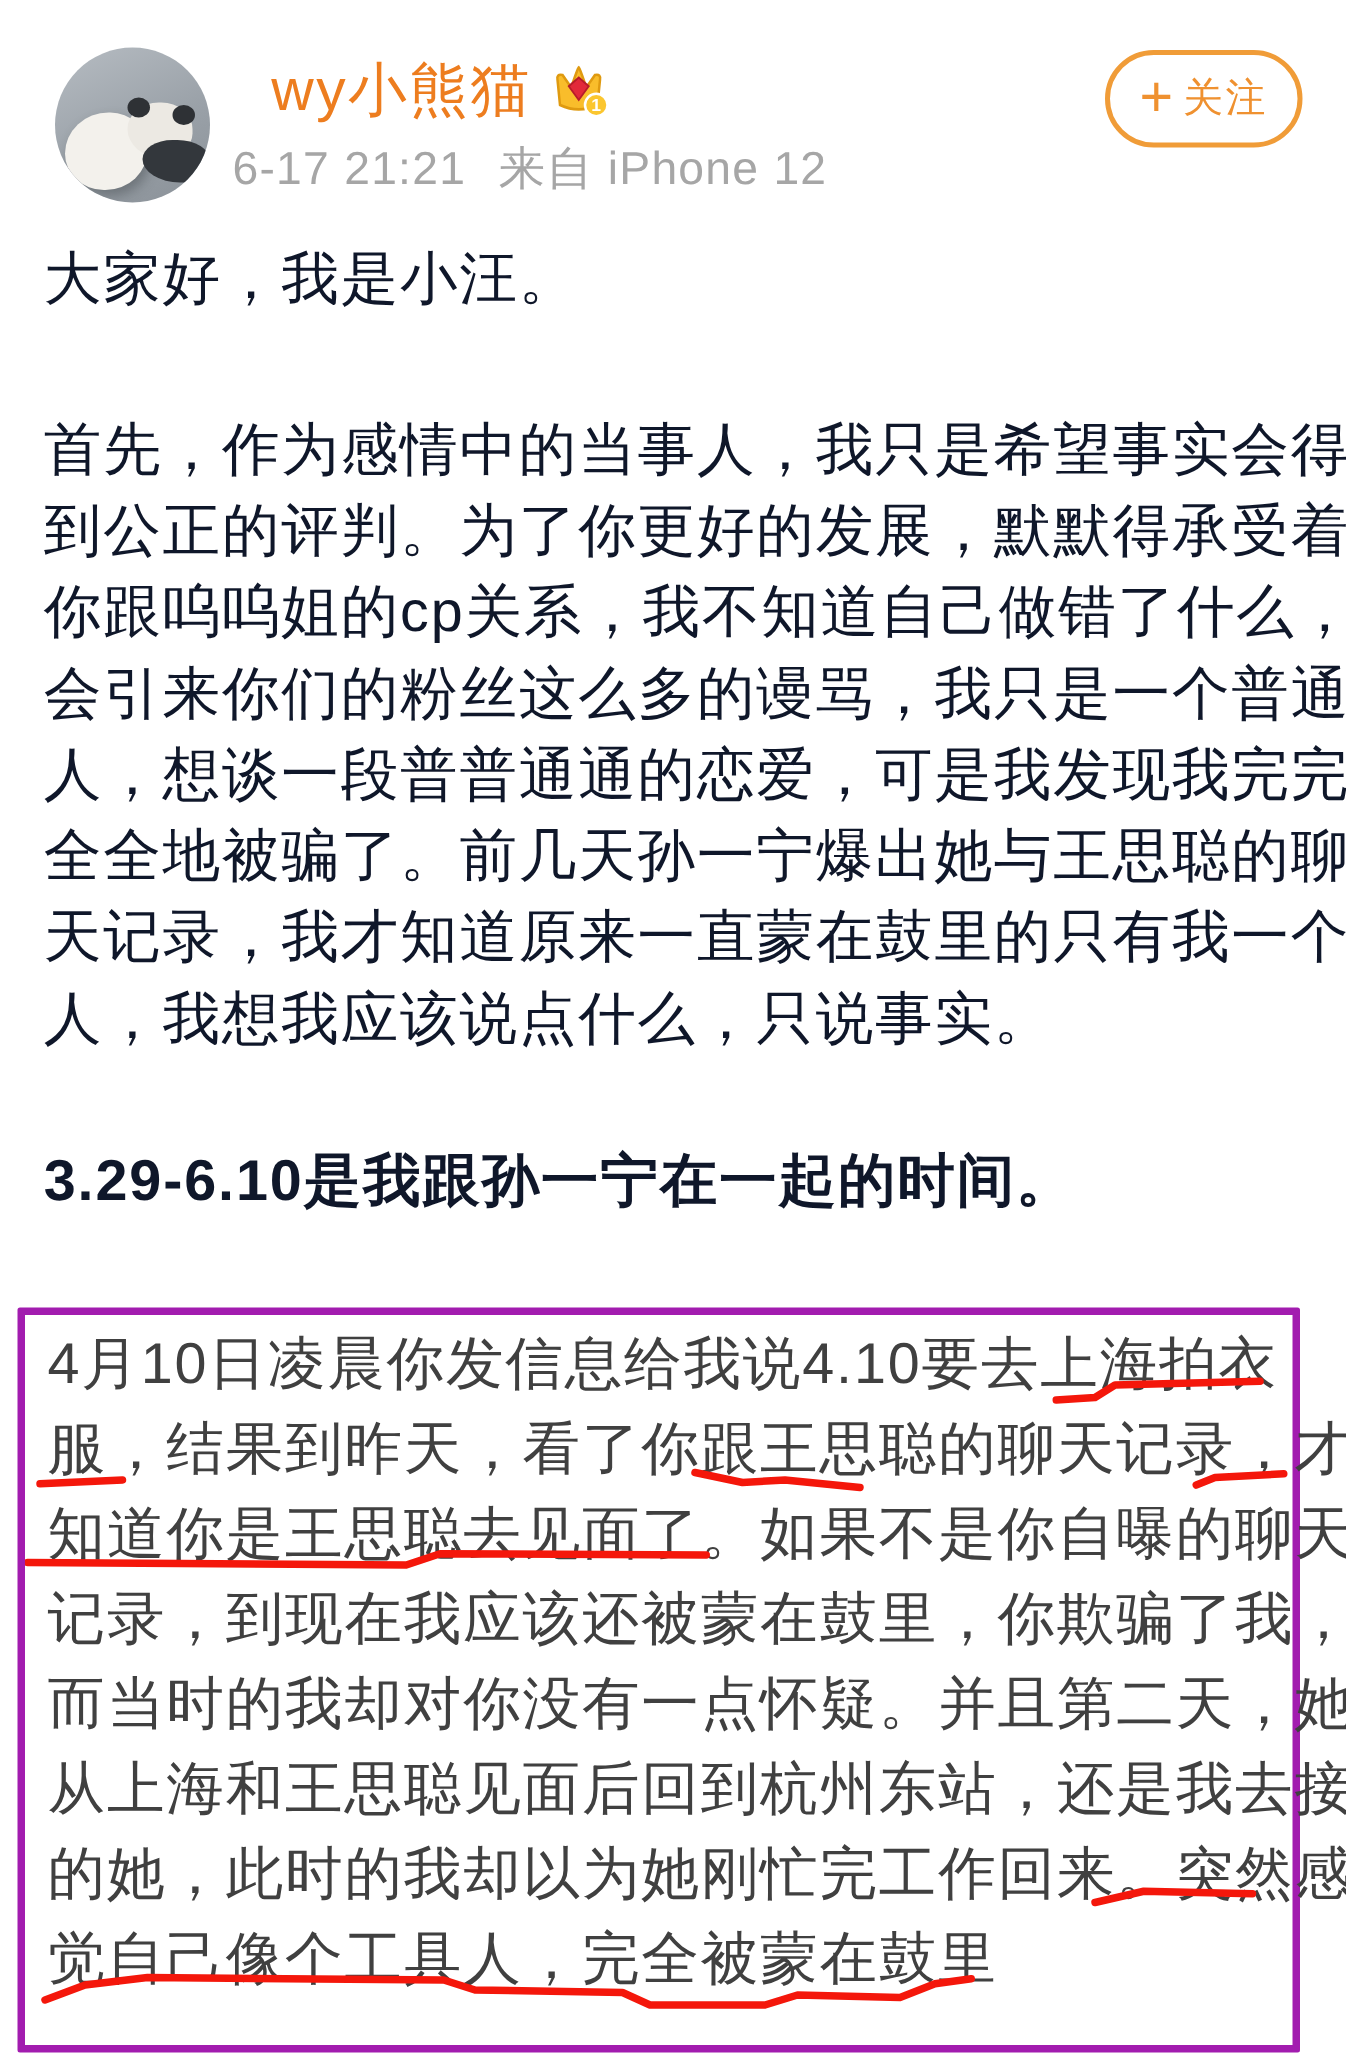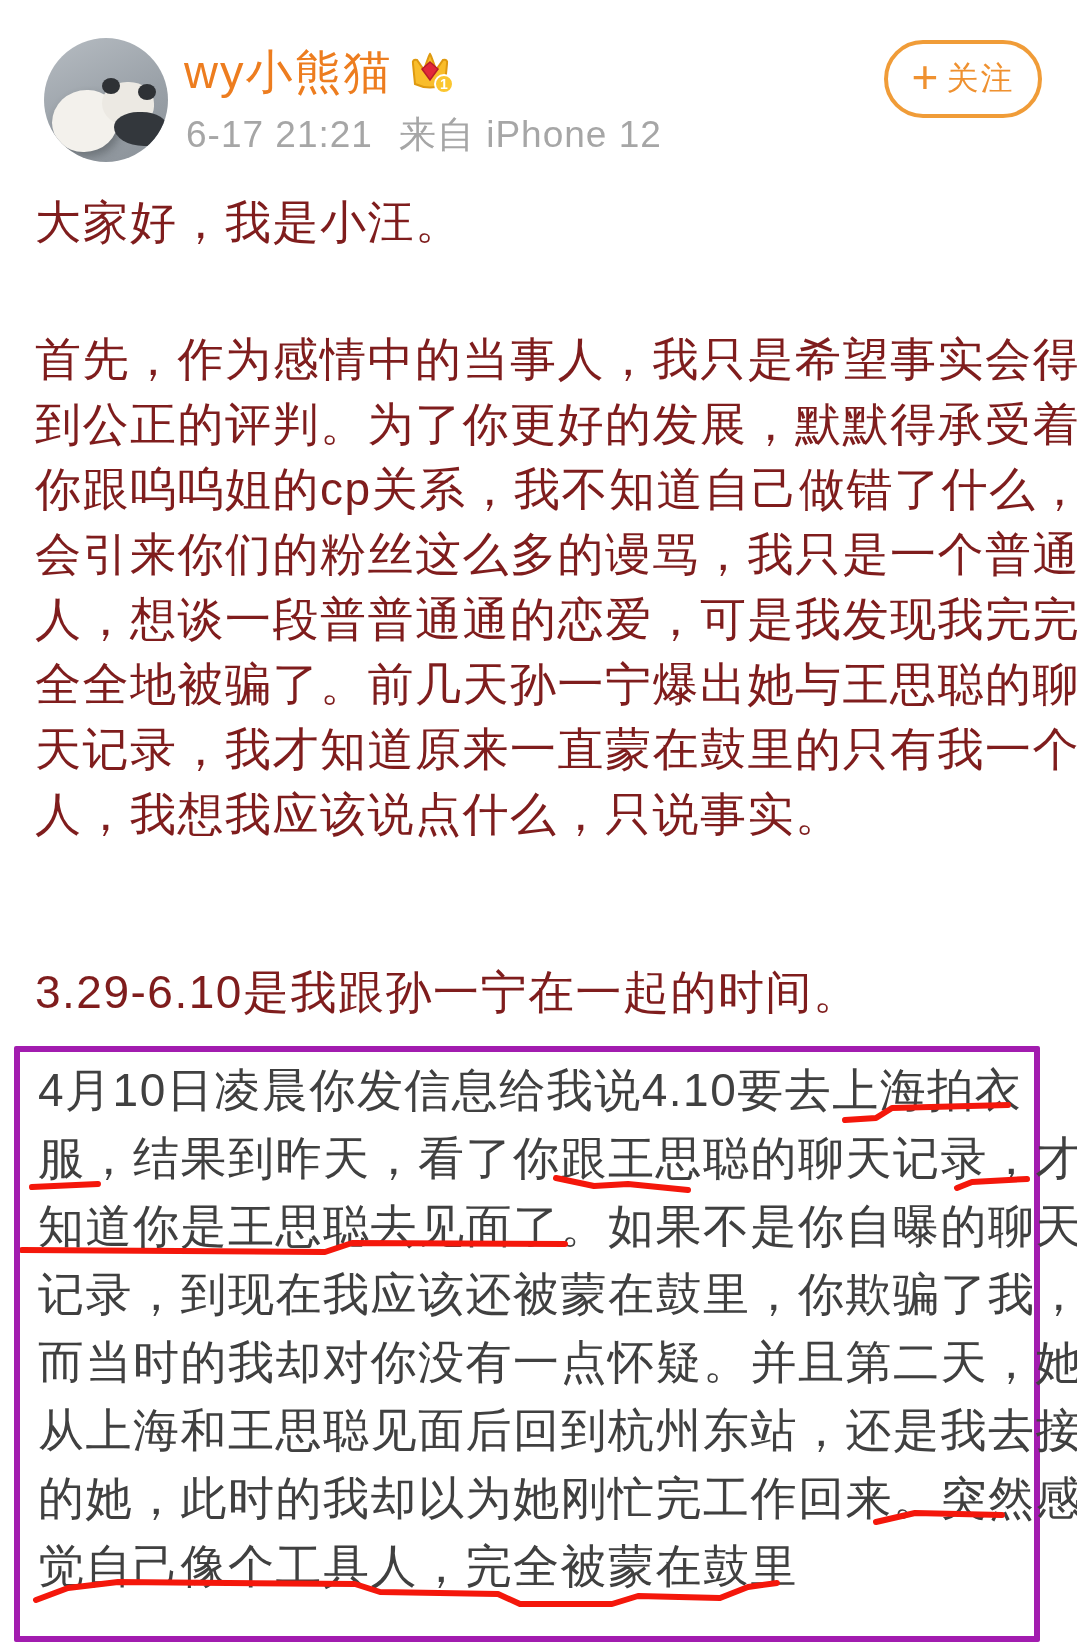--- a/index.html
+++ b/index.html
@@ -19,42 +19,42 @@
   }
   .panda-head{
     position:absolute;left:58px;top:44px;width:52px;height:44px;background:#ece9e3;
     border-radius:50% 50% 46% 54%;
   }
   .panda-ear-left{position:absolute;left:58px;top:40px;width:18px;height:16px;background:#2e3135;border-radius:50%;}
   .panda-ear-right{position:absolute;left:94px;top:46px;width:18px;height:16px;background:#2e3135;border-radius:50%;}
   .panda-shoulder{position:absolute;left:70px;top:74px;width:54px;height:34px;background:#33373c;border-radius:48% 52% 40% 60%;}
   .username-row{position:absolute;left:184px;top:46px;display:flex;align-items:center;gap:14px;}
   .username{
-    font-size:47px;letter-spacing:2px;color:#ed7d1f;line-height:52px;cursor:pointer;white-space:nowrap;
+    font-size:47px;letter-spacing:2px;color:#ed7d1f;line-height:52px;cursor:pointer;white-space:nowrap;margin-left:33px;
   }
   .vip-crown{width:48px;height:46px;flex:0 0 auto;}
   .timestamp-row{
     position:absolute;left:186px;top:110px;font-size:37px;color:#a6a6a6;letter-spacing:1px;white-space:nowrap;
   }
   .timestamp-row .src{margin-left:26px;}
   .follow-btn{
     position:absolute;left:884px;top:40px;width:158px;height:78px;box-sizing:border-box;
     background:#ffffff;border:4px solid #f09c38;border-radius:44px;
     display:flex;align-items:center;justify-content:center;gap:8px;
     color:#ef9130;cursor:pointer;padding:0;
     font-family:"Liberation Sans","DejaVu Sans",sans-serif;
   }
   .follow-btn .plus{font-size:46px;line-height:46px;font-weight:400;margin-top:-4px;}
   .follow-btn .lbl{font-size:32px;letter-spacing:2px;white-space:nowrap;}
   
-  .txt{color:#7f1d1d;font-size:46px;letter-spacing:1.5px;}
+  .txt{color:#0f172a;font-size:46px;letter-spacing:1.5px;}
   .txt .ln{line-height:65px;white-space:nowrap;}
   .para1{position:absolute;left:35px;top:190px;}
   .para2{position:absolute;left:35px;top:327px;}
-  .para3{position:absolute;left:35px;top:960px;}
+  .para3{position:absolute;left:35px;top:912px;font-weight:bold;}
   
   .red-box{
     position:absolute;left:14px;top:1046px;width:1014px;height:584px;
     border:6px solid #a21caf;border-radius:2px;
   }
   .red-box .boxed-txt{
     position:absolute;left:18px;top:4px;color:#404040;font-size:46px;letter-spacing:1.5px;
   }
   .red-box .boxed-txt .ln{line-height:68px;white-space:nowrap;}
   .marks{position:absolute;left:0;top:0;width:1014px;height:584px;pointer-events:none;}

